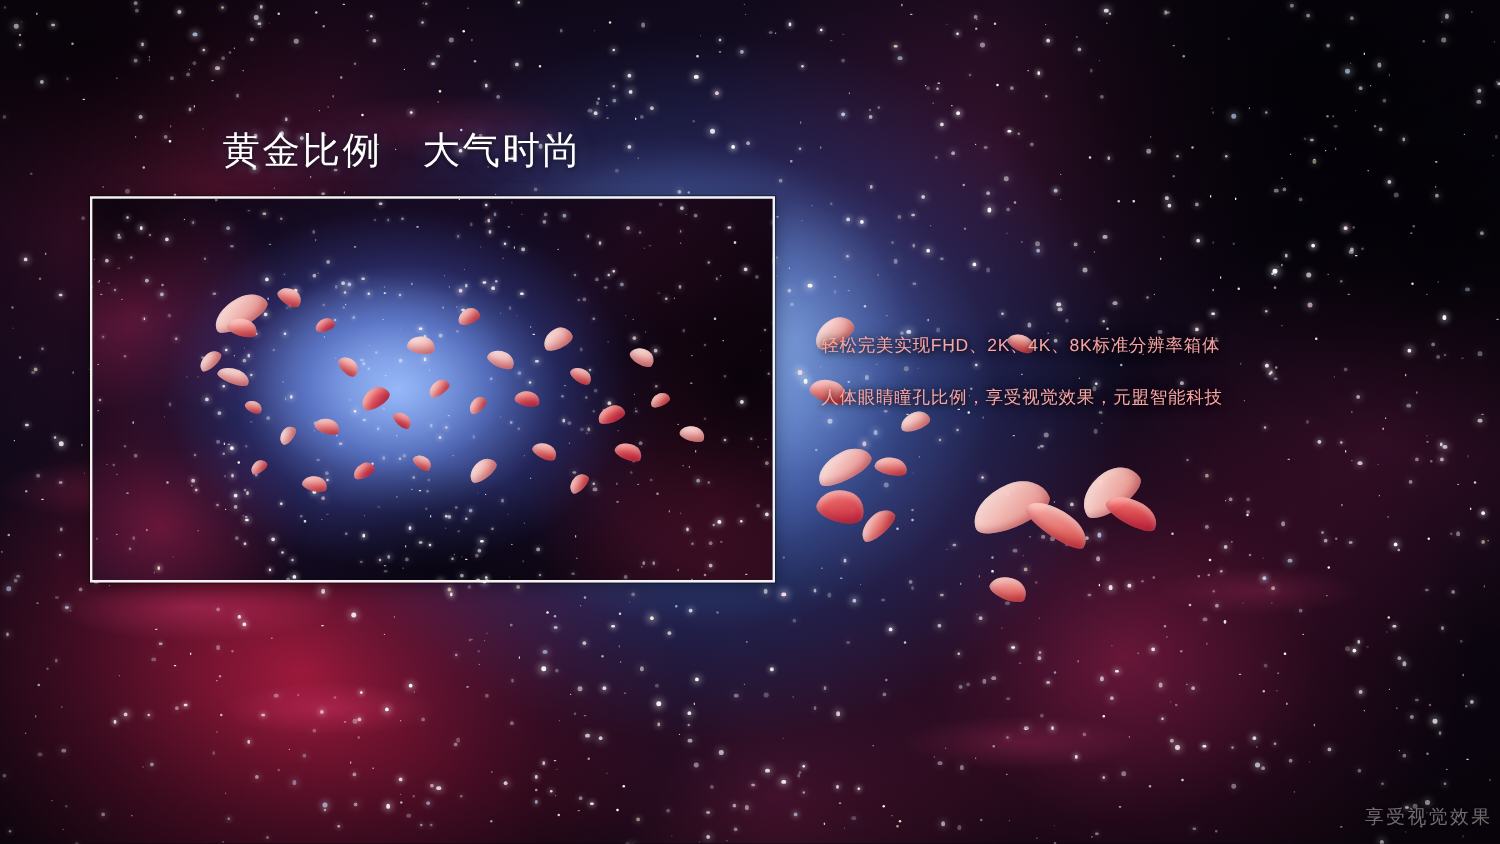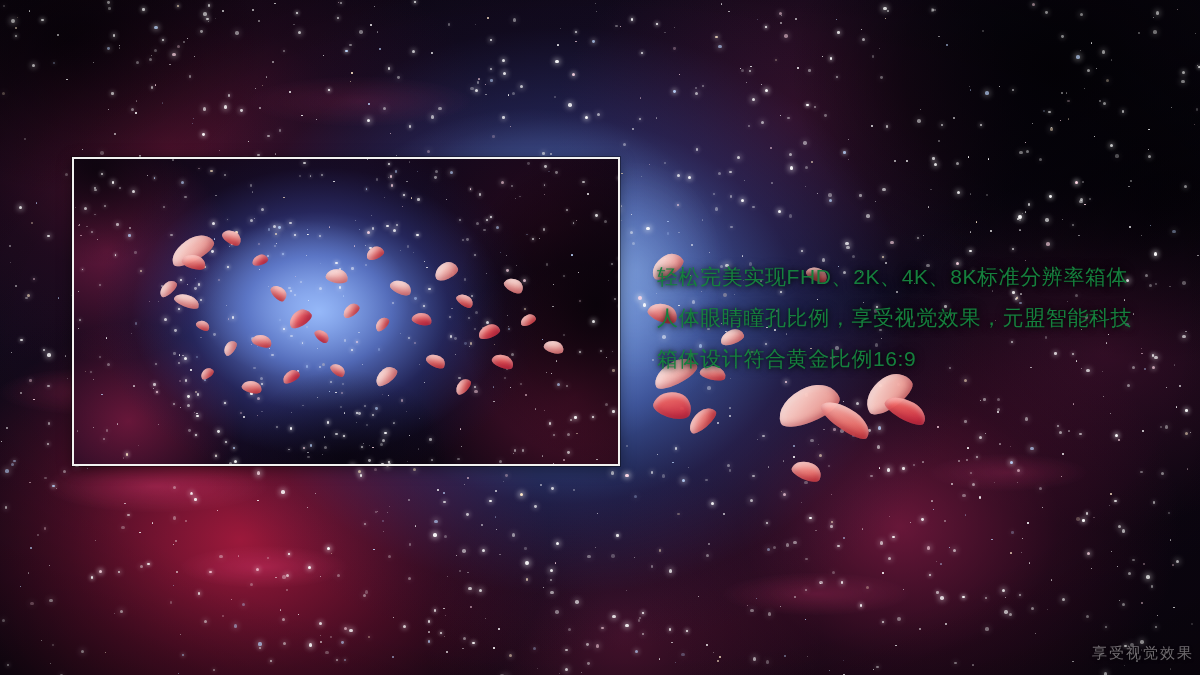--- a/index.html
+++ b/index.html
@@ -101,21 +101,21 @@
   
   #title {
     position:absolute; left:178px; top:100px;
     font-size:30px; letter-spacing:2px; color:#ffffff; white-space:pre;
     text-shadow:0 1px 5px rgba(0,0,0,0.75), 0 0 16px rgba(120,150,235,0.35);
   }
   #body-text {
     position:absolute; left:657px; top:256px; width:510px;
   }
   #body-text .line {
-    font-size:21px; color:#15803d; letter-spacing:.6px;
+    font-size:14px; color:#fca5a5; letter-spacing:.6px;
     line-height:41px; white-space:pre;
     text-shadow:0 1px 5px rgba(0,0,0,0.85), 0 0 10px rgba(0,0,0,0.6);
   }
   #watermark {
     position:absolute; right:6px; bottom:12px;
     font-size:15px; letter-spacing:2px;
     color:rgba(216,212,214,0.50);
     text-shadow:0 1px 3px rgba(0,0,0,0.6);
   }
 </style>
@@ -1858,22 +1858,22 @@
       <div class="petal " style="left:686px;top:412px;width:32px;height:16px;transform:rotate(-40deg);"></div>
       <div class="petal pale" style="left:776px;top:388px;width:64px;height:34px;transform:rotate(-22deg);"></div>
       <div class="petal " style="left:818px;top:408px;width:56px;height:22px;transform:rotate(36deg);"></div>
       <div class="petal pale" style="left:862px;top:378px;width:52px;height:30px;transform:rotate(-34deg);"></div>
       <div class="petal deep" style="left:884px;top:400px;width:44px;height:20px;transform:rotate(30deg);"></div>
       <div class="petal " style="left:792px;top:462px;width:30px;height:18px;transform:rotate(24deg);"></div>
       <div class="petal pale" style="left:720px;top:330px;width:24px;height:14px;transform:rotate(-18deg);"></div>
       <div class="petal " style="left:806px;top:268px;width:22px;height:13px;transform:rotate(28deg);"></div>
     </div>
 
+  <div id="title">黄金比例　大气时尚</div>
 
   <div id="body-text">
     <div class="line">轻松完美实现FHD、2K、4K、8K标准分辨率箱体</div>
     <div class="line">人体眼睛瞳孔比例，享受视觉效果，元盟智能科技</div>
-    <div class="line">箱体设计符合黄金比例16:9</div>
   </div>
 
   <div id="watermark">享受视觉效果</div>
 
 </div>
 
 </body></html>

